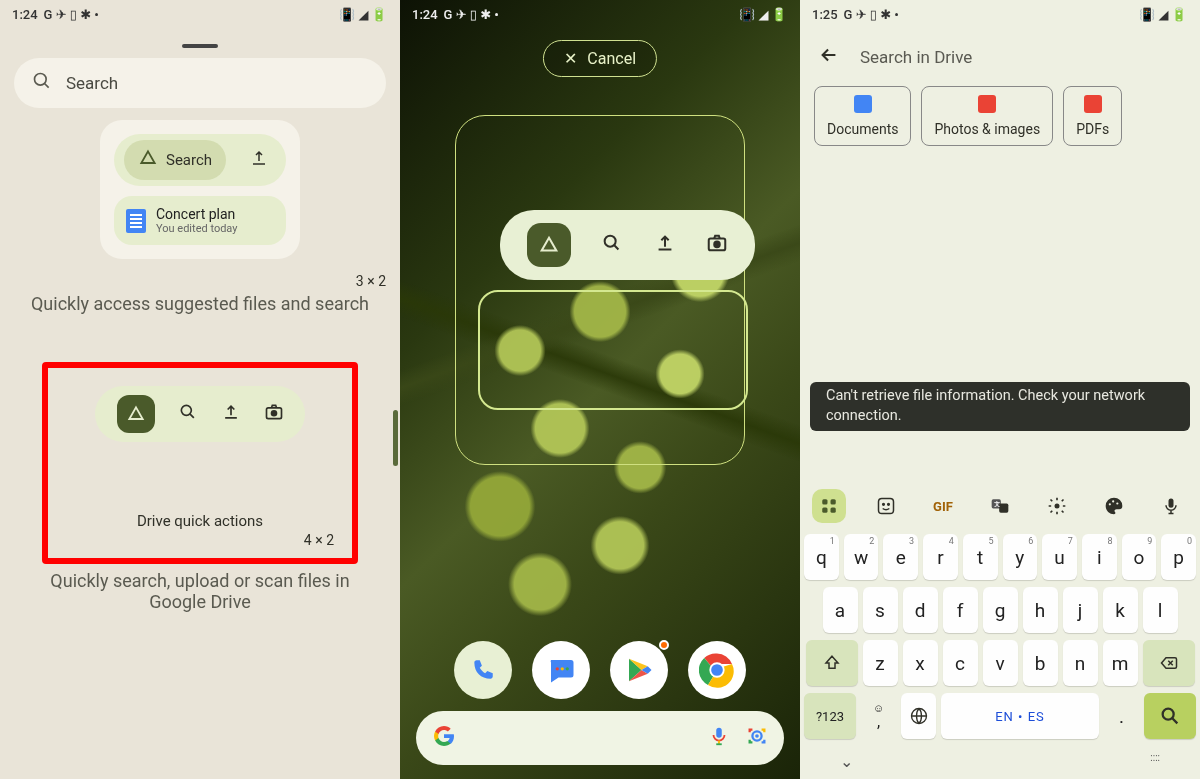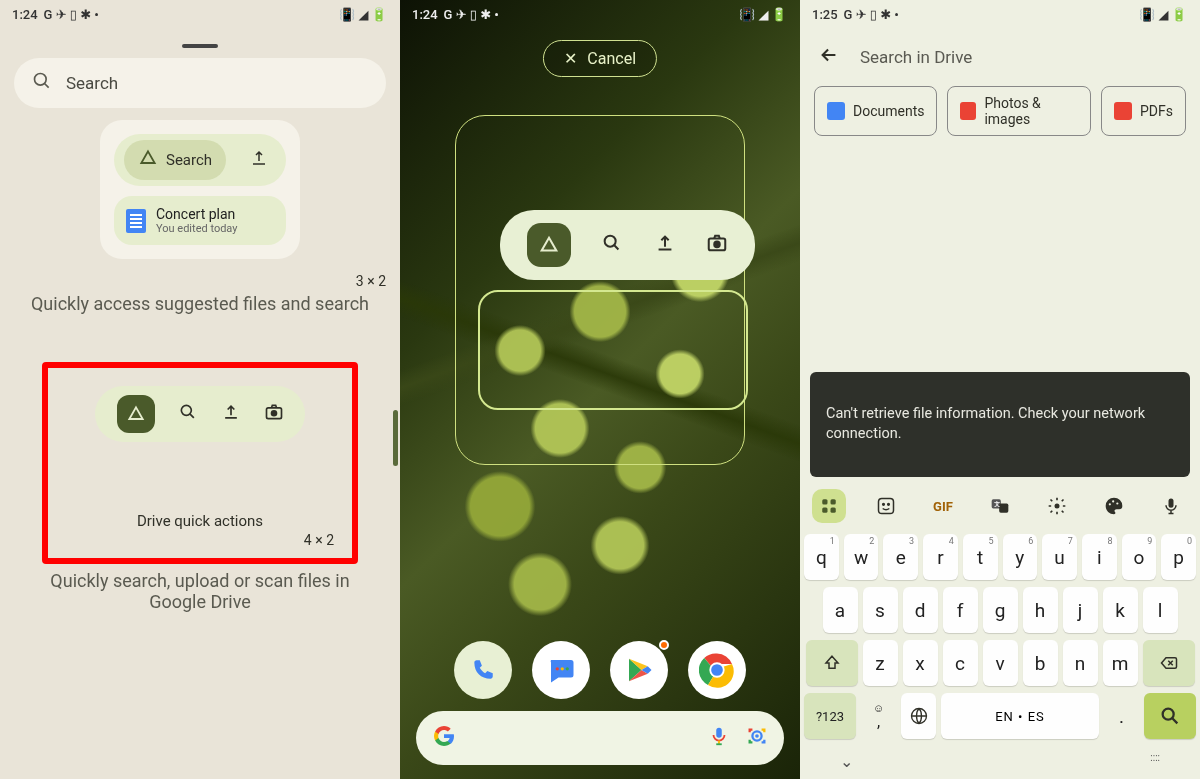--- a/index.html
+++ b/index.html
@@ -64,36 +64,36 @@
   .play-ic { background:#fff; }
   .chrome-ic { background:#fff; position:relative; }
   .gsearch { position:absolute; bottom:14px; left:16px; right:16px; height:54px; background:#f0f4e4; border-radius:27px; display:flex; align-items:center; padding:0 16px; justify-content:space-between; }
   .glogo { font-size:22px; font-weight:bold; }
   .note-dot { position:absolute; width:10px; height:10px; background:#ff6b00; border-radius:50%; top:-1px; right:-1px; border:2px solid #fff; }
 
   
   #s3 { background:#eef0e2; }
   .search-header { display:flex; align-items:center; padding: 44px 18px 16px; gap:20px; font-size:17px; color:#3a3a32; }
   .filter-chips { display:flex; gap:10px; padding:0 14px 16px; }
-  .chip { border:1px solid #888; border-radius:8px; padding:8px 12px; display:flex; align-items:center; gap:8px; font-size:14px; color:#303028; background:#eef0e2; }
+  .chip { border:1px solid #888; border-radius:8px; padding:8px 12px; display:flex; align-items:center; gap:8px; font-size:14px; color:#303028; background:#eef0e2;flex-direction:column; }
   .chip-ic { width:18px; height:18px; border-radius:3px; }
-  .toast { background:#2e302a; color:#e8e8e0; border-radius:6px; padding:32px 16px; margin:0 10px; font-size:14.5px; line-height:1.4; }
+  .toast { background:#2e302a; color:#e8e8e0; border-radius:6px; padding:4px 16px; margin:0 10px; font-size:14.5px; line-height:1.4; }
   .keyboard { position:absolute; left:0; right:0; bottom:0; background:#eef0e2; }
   .kb-toolbar { height:48px; display:flex; align-items:center; justify-content:space-between; padding:0 12px; border-top: 0; }
   .kb-tool { width:34px; height:34px; display:flex; align-items:center; justify-content:center; font-size:15px; font-weight:600; color:#a16207; border-radius:8px;}
   .kb-tool.grid { background:#cfe090; border-radius:10px;}
   .kb-rows { padding: 4px 4px 0; }
   .kb-row { display:flex; gap:5px; margin-bottom:7px; justify-content:center; }
   .key { background:#fefefe; border-radius:6px; height:46px; display:flex; align-items:center; justify-content:center; font-size:19px; color:#222; position:relative; box-shadow: 0 1px 1px rgba(0,0,0,0.15);}
   .key.r1 { width:35px; }
   .key.r2 { width:35px; }
   .key.fn { background:#d8e4bc; width:52px; }
   .key.del { background:#d8e4bc; width:52px; }
   .key.sym { background:#d8e4bc; width:52px; font-size:13px; }
-  .key.spc { flex:1; font-size:13px; color:#000000; letter-spacing:1px; }
+  .key.spc { flex:1; font-size:13px; color:#1d4ed8; letter-spacing:1px; }
   .key.srch { background:#b8d060; width:52px; }
   .key sup { position:absolute; top:2px; right:4px; font-size:9px; color:#777; }
   .kb-bottom { display:flex; justify-content:space-between; padding:6px 40px 8px; }
   .navbar-collapse { font-size:16px; color:#555; }
   .gap-toast { height:220px; }
 </style>
 </head>
 <body>
 
 <div class="screen" id="s1">

